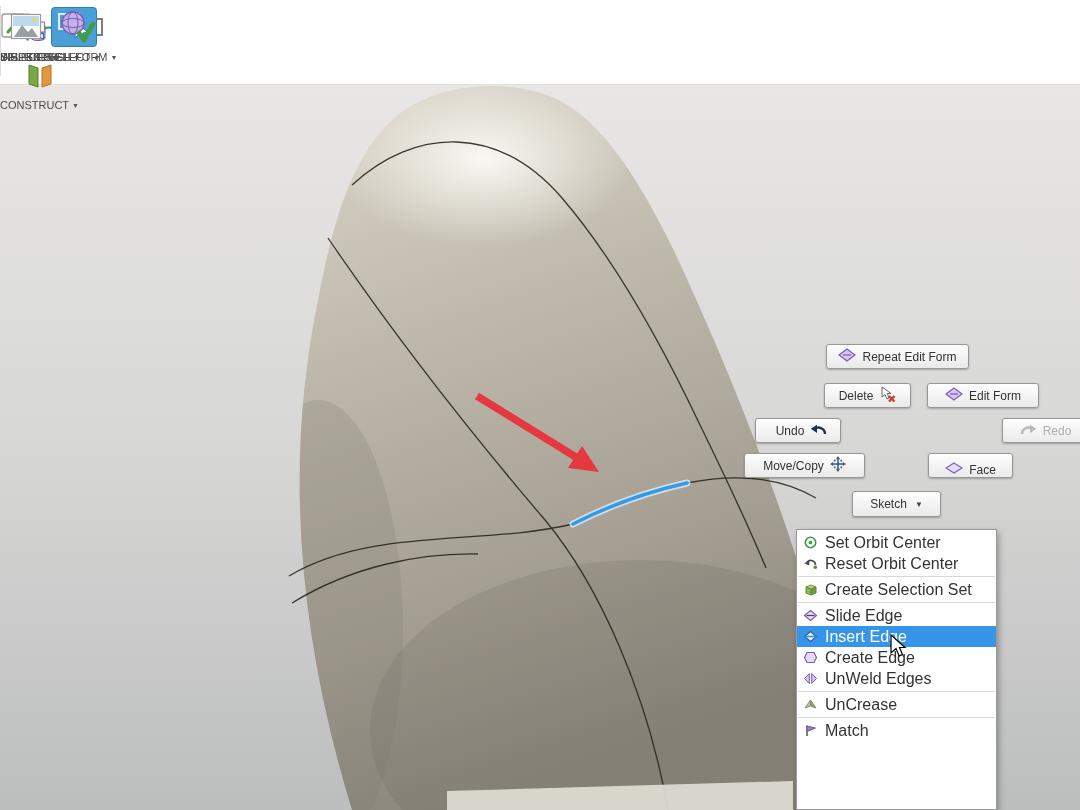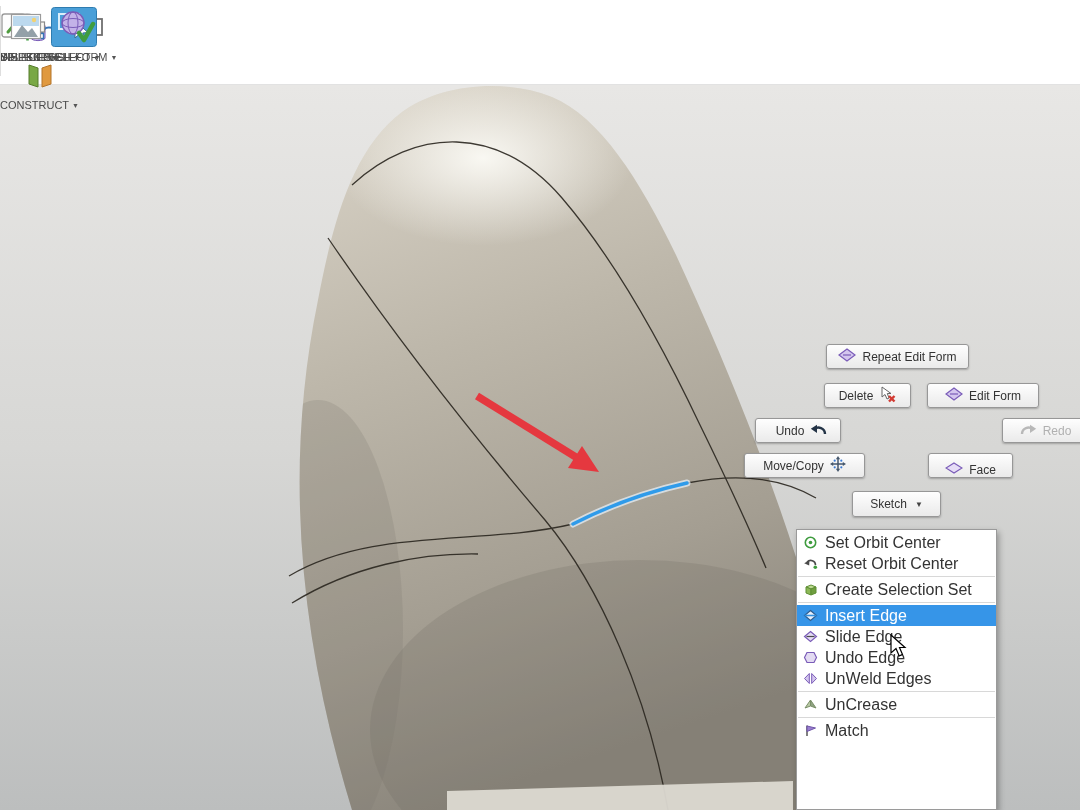--- a/index.html
+++ b/index.html
@@ -368,47 +368,47 @@
             <polygon points="3,5 8,7 8,13 3,11" fill="#8cb857" stroke="#5f8f35"></polygon>
             <polygon points="13,5 8,7 8,13 13,11" fill="#6f9e3f" stroke="#5f8f35"></polygon>
           </svg>
       </span>
       <span>Create Selection Set</span>
     </div>
 
 
     <div class="msep"></div>
 
+    <div class="mi">
+      <span class="mic">
+        <svg width="15" height="15" viewBox="0 0 15 15">
+            <polygon points="7.5,2.5 13.5,7.5 7.5,12.5 1.5,7.5" fill="#e3dbf2" stroke="#7a5cb8" stroke-width="1.2"></polygon>
+            <line x1="3.5" y1="7.5" x2="11.5" y2="7.5" stroke="#4a4a4a" stroke-width="1.2"></line>
+          </svg>
+      </span>
+      <span>Slide Edge</span>
+    </div>
+
     <div class="mi sel">
       <span class="mic">
         <svg width="15" height="15" viewBox="0 0 15 15">
             <polygon points="7.5,2.5 13.5,7.5 7.5,12.5 1.5,7.5" fill="#e8f0fb" stroke="#2f5d8f" stroke-width="1.2"></polygon>
             <line x1="1.5" y1="7.5" x2="13.5" y2="7.5" stroke="#2f8fe0" stroke-width="1.6"></line>
           </svg>
       </span>
       <span>Insert Edge</span>
     </div>
 
     <div class="mi">
       <span class="mic">
         <svg width="15" height="15" viewBox="0 0 15 15">
-            <polygon points="7.5,2.5 13.5,7.5 7.5,12.5 1.5,7.5" fill="#e3dbf2" stroke="#7a5cb8" stroke-width="1.2"></polygon>
-            <line x1="3.5" y1="7.5" x2="11.5" y2="7.5" stroke="#4a4a4a" stroke-width="1.2"></line>
-          </svg>
-      </span>
-      <span>Slide Edge</span>
-    </div>
-
-    <div class="mi">
-      <span class="mic">
-        <svg width="15" height="15" viewBox="0 0 15 15">
             <polygon points="4,2.5 11,2.5 13.5,7.5 11,12.5 4,12.5 1.5,7.5" fill="#e3dbf2" stroke="#7a5cb8" stroke-width="1.2"></polygon>
           </svg>
       </span>
-      <span>Undo Edge</span>
+      <span>Create Edge</span>
     </div>
 
     <div class="mi">
       <span class="mic">
         <svg width="15" height="15" viewBox="0 0 15 15">
             <polygon points="6.3,2.5 6.3,12.5 1.5,7.5" fill="#d4c6ee" stroke="#7a5cb8"></polygon>
             <polygon points="8.7,2.5 8.7,12.5 13.5,7.5" fill="#d4c6ee" stroke="#7a5cb8"></polygon>
           </svg>
       </span>
       <span>UnWeld Edges</span>

